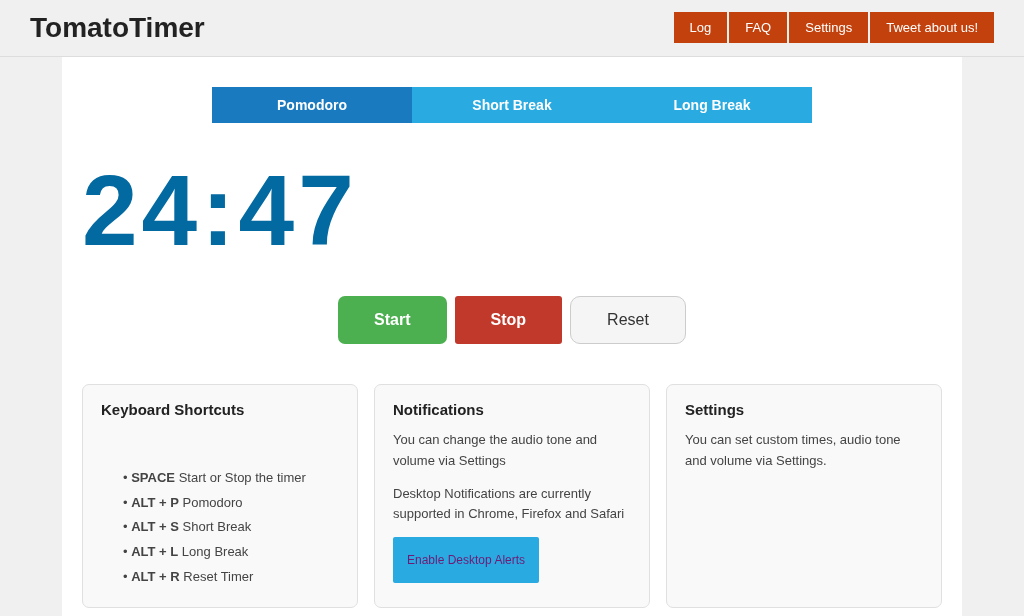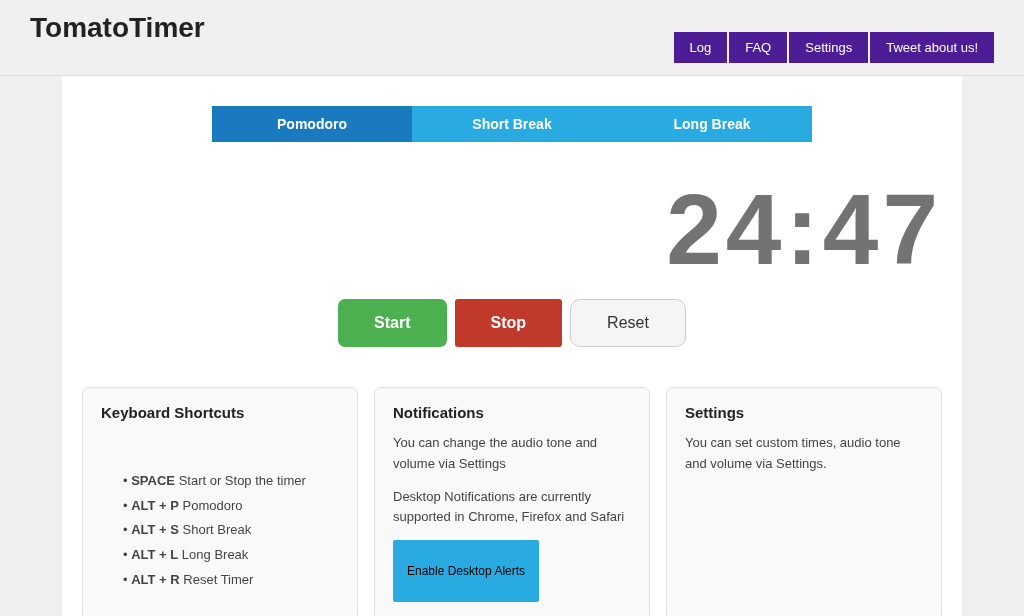--- a/index.html
+++ b/index.html
@@ -21,27 +21,26 @@
     .header-title {
       font-size: 28px;
       font-weight: bold;
       color: #222;
     }
     .header-nav {
       display: flex;
       gap: 2px;
     }
     .nav-btn {
-      background: #4c1d95;
+      background: #c2410c;
       color: #fff;
       border: none;
       padding: 8px 16px;
       cursor: pointer;
       font-size: 13px;
-      margin-top: 20px;
     }
 
     
     .main {
       background: #fff;
       max-width: 900px;
       margin: 0 auto;
       padding: 30px 20px 40px;
       min-height: 530px;
     }
@@ -62,25 +61,25 @@
       border: none;
       background: #29abe2;
       color: #fff;
     }
     .timer-tab.active {
       background: #1a7abf;
     }
 
     
     .timer-display {
-      text-align: right;
+      text-align: left;
       font-size: 100px;
       font-weight: bold;
-      color: #737373;
-      margin: 20px 0 12px;
+      color: #0369a1;
+      margin: 20px 0 28px;
       letter-spacing: 4px;
     }
 
     
     .timer-controls {
       display: flex;
       justify-content: center;
       gap: 8px;
       margin-bottom: 40px;
     }
@@ -152,23 +151,23 @@
       font-weight: bold;
     }
     .notif-text {
       font-size: 13px;
       color: #444;
       line-height: 1.6;
       margin-bottom: 12px;
     }
     .btn-enable-alerts {
       background: #29abe2;
-      color: #000000;
-      border: none;
-      padding: 24px 14px;
+      color: #701a75;
+      border: none;
+      padding: 16px 14px;
       font-size: 12px;
       cursor: pointer;
       border-radius: 2px;
     }
     .settings-text {
       font-size: 13px;
       color: #444;
       line-height: 1.6;
     }
   </style>

